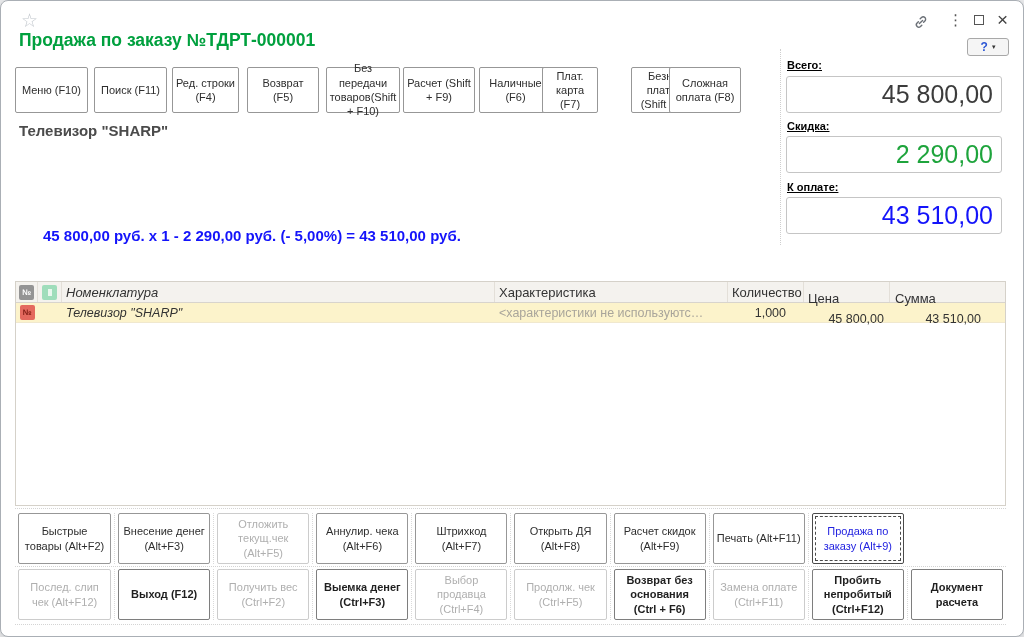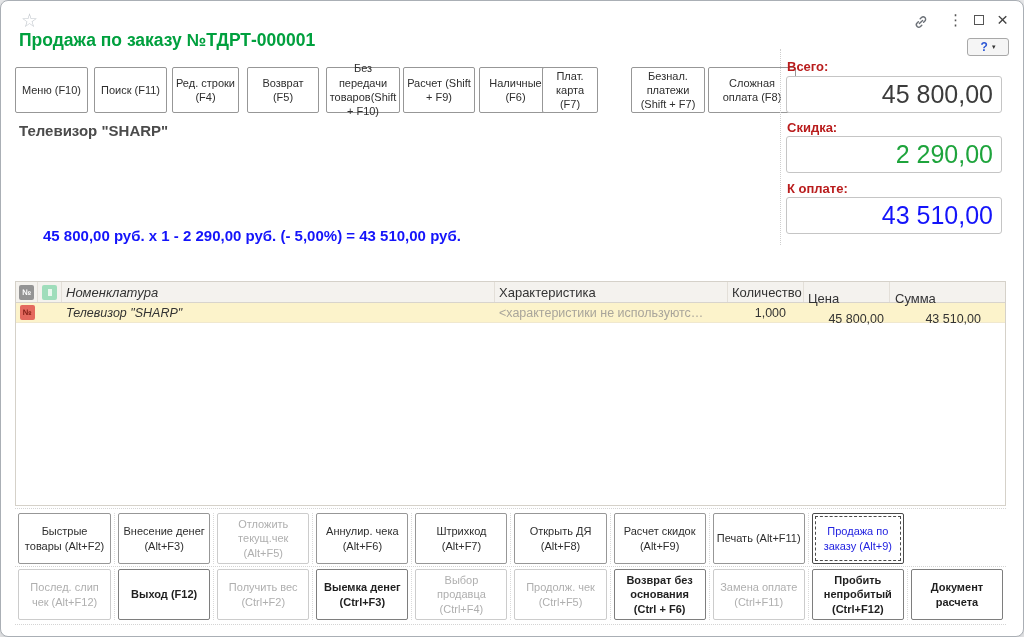--- a/index.html
+++ b/index.html
@@ -26,21 +26,21 @@
   .btn { background:#fff; border:1px solid #979797; border-radius:2px; color:#2E2E2E;
          font-size:11px; line-height:1.3; display:flex; align-items:center; justify-content:center;
          text-align:center; padding:2px 3px; cursor:pointer; font-family:inherit; }
   .tbtn { position:absolute; top:66px; height:46px; }
   .btn.disabled { color:#AFAFAF; border-color:#CCCCCC; cursor:default; }
   .btn.bold { font-weight:bold; color:#1F1F1F; border-color:#7E7E7E; }
   .btn.focus-blue { color:#2323E0; border:1px solid #4A4A4A; outline:1px dashed #4A4A4A; outline-offset:-4px; }
 
   
   .vsep { position:absolute; left:779px; top:48px; height:196px; width:0; border-left:1px dotted #CFCFCF; }
-  .tot-label { position:absolute; left:786px; font-size:13px; font-weight:bold; color:#b91c1c; }
+  .tot-label { position:absolute; left:786px; font-size:11px; font-weight:bold; color:#000000;text-decoration:underline; }
   .tot-box { position:absolute; left:785px; width:216px; height:37px; background:#fff;
              border:1px solid #C5C5C5; border-radius:3px; font-size:25px; text-align:right;
              line-height:35px; padding-right:8px; }
   .v-total { color:#3C3C3C; } .v-disc { color:#1EA43C; } .v-due { color:#1414FA; }
 
   .product-name { position:absolute; left:18px; top:121px; font-size:15px; font-weight:bold; color:#4B4B4B; }
   .formula { position:absolute; left:42px; top:226px; font-size:15px; font-weight:bold; color:#1414FA; }
 
   
   .table { position:absolute; left:14px; top:280px; width:991px; height:225px;
@@ -98,21 +98,21 @@
 
   <button class="btn tbtn" style="left:14px;width:73px">Меню (F10)</button>
   <button class="btn tbtn" style="left:93px;width:73px">Поиск (F11)</button>
   <button class="btn tbtn" style="left:171px;width:67px">Ред. строки (F4)</button>
   <button class="btn tbtn" style="left:246px;width:72px">Возврат (F5)</button>
   <button class="btn tbtn" style="left:325px;width:74px">Без передачи товаров(Shift + F10)</button>
   <button class="btn tbtn" style="left:402px;width:72px">Расчет (Shift + F9)</button>
   <button class="btn tbtn" style="left:478px;width:73px">Наличные (F6)</button>
   <button class="btn tbtn" style="left:541px;width:56px">Плат. карта (F7)</button>
   <button class="btn tbtn" style="left:630px;width:74px">Безнал. платежи (Shift + F7)</button>
-  <button class="btn tbtn" style="left:707px;width:88px">Сложная оплата (F8)</button>
+  <button class="btn tbtn" style="left:668px;width:72px">Сложная оплата (F8)</button>
 
   <div class="vsep"></div>
   <div class="tot-label" style="top:58px">Всего:</div>
   <div class="tot-box v-total" style="top:75px">45 800,00</div>
   <div class="tot-label" style="top:119px">Скидка:</div>
   <div class="tot-box v-disc" style="top:135px">2 290,00</div>
   <div class="tot-label" style="top:180px">К оплате:</div>
   <div class="tot-box v-due" style="top:196px">43 510,00</div>
 
   <div class="product-name">Телевизор "SHARP"</div>

